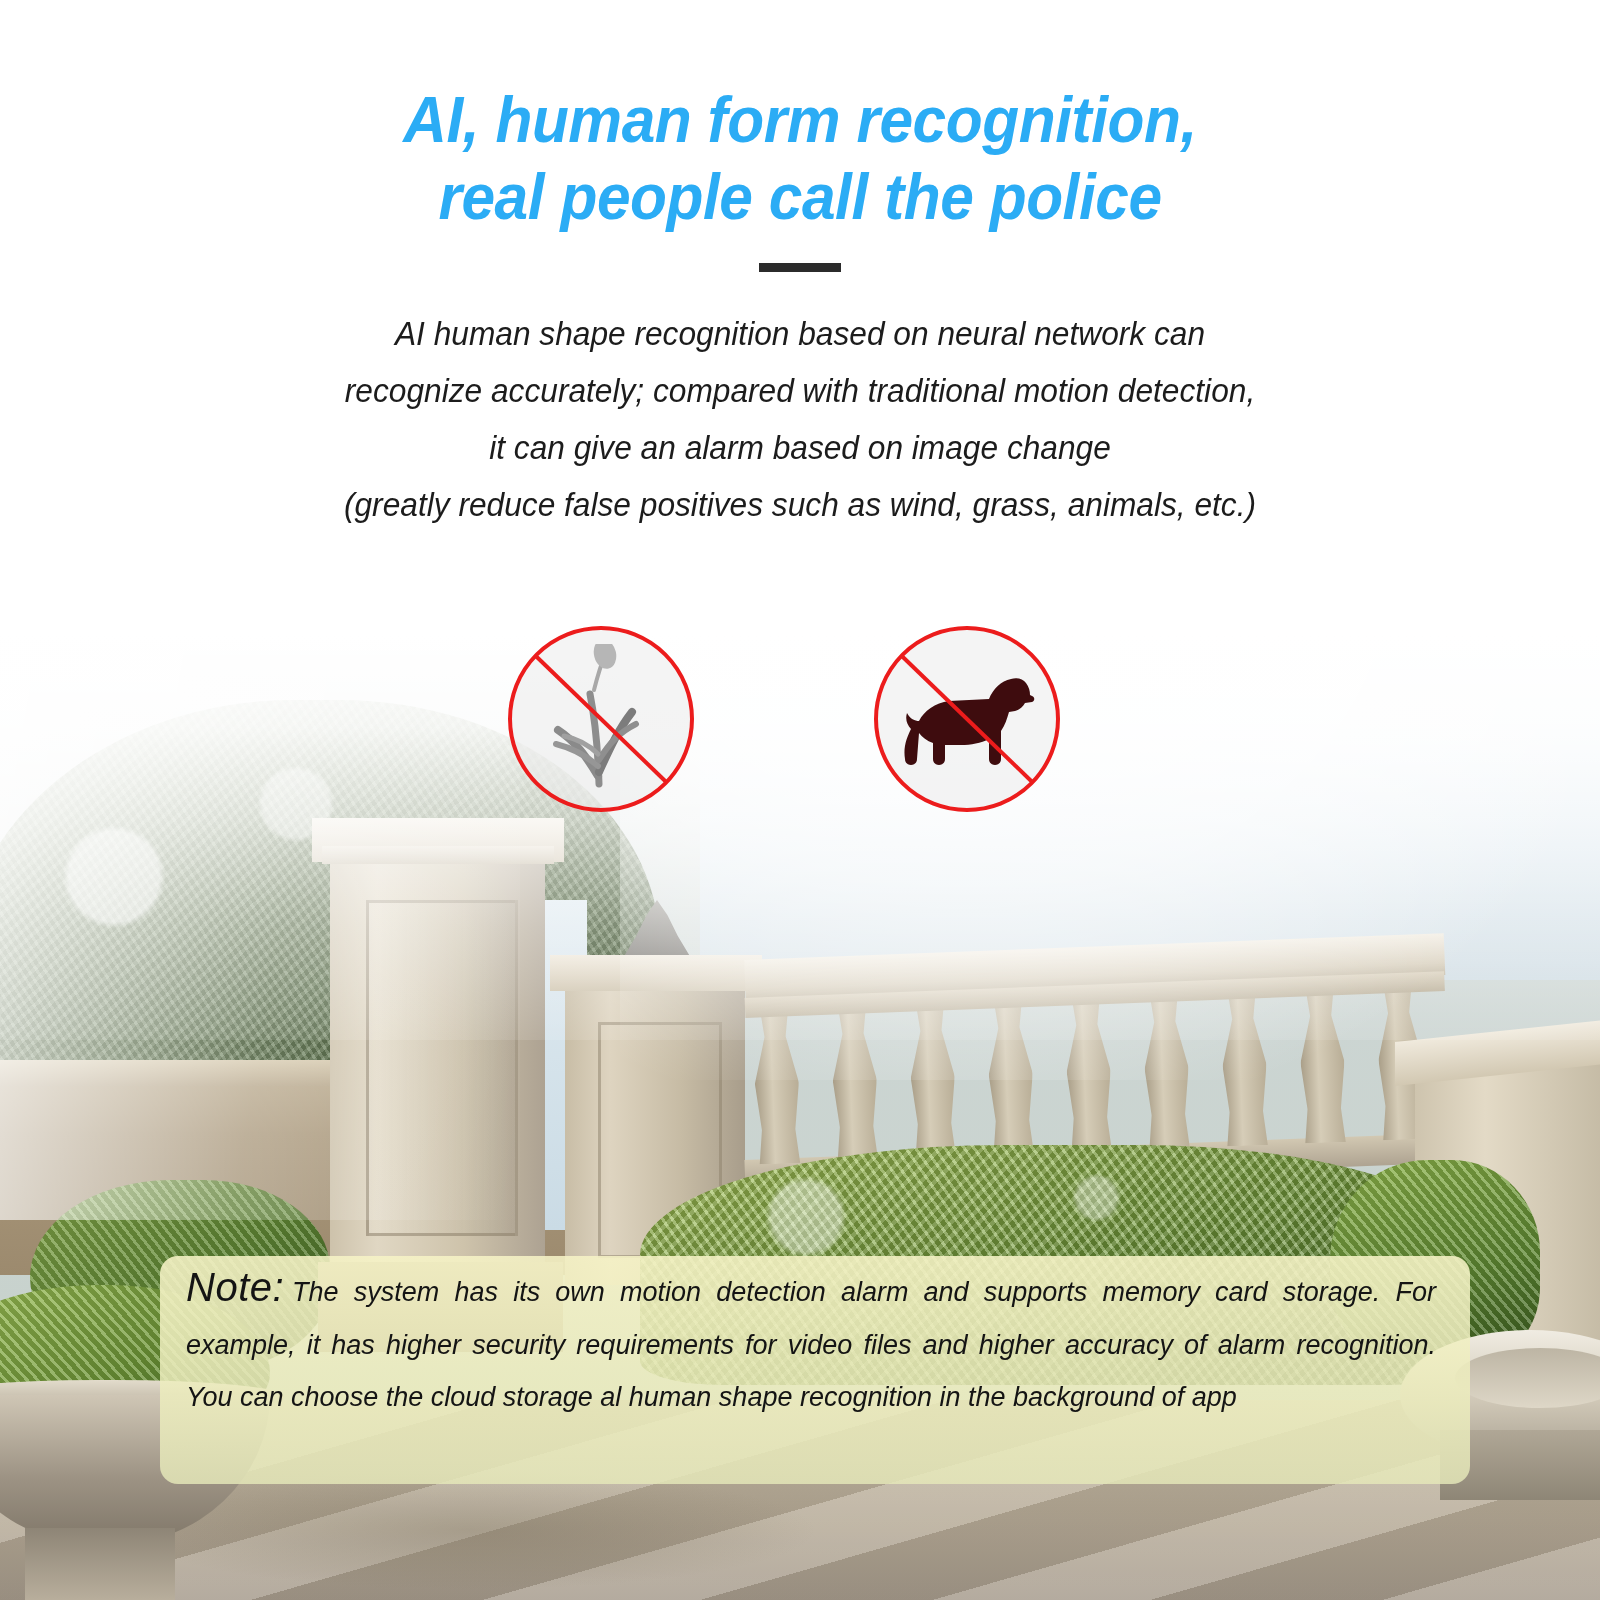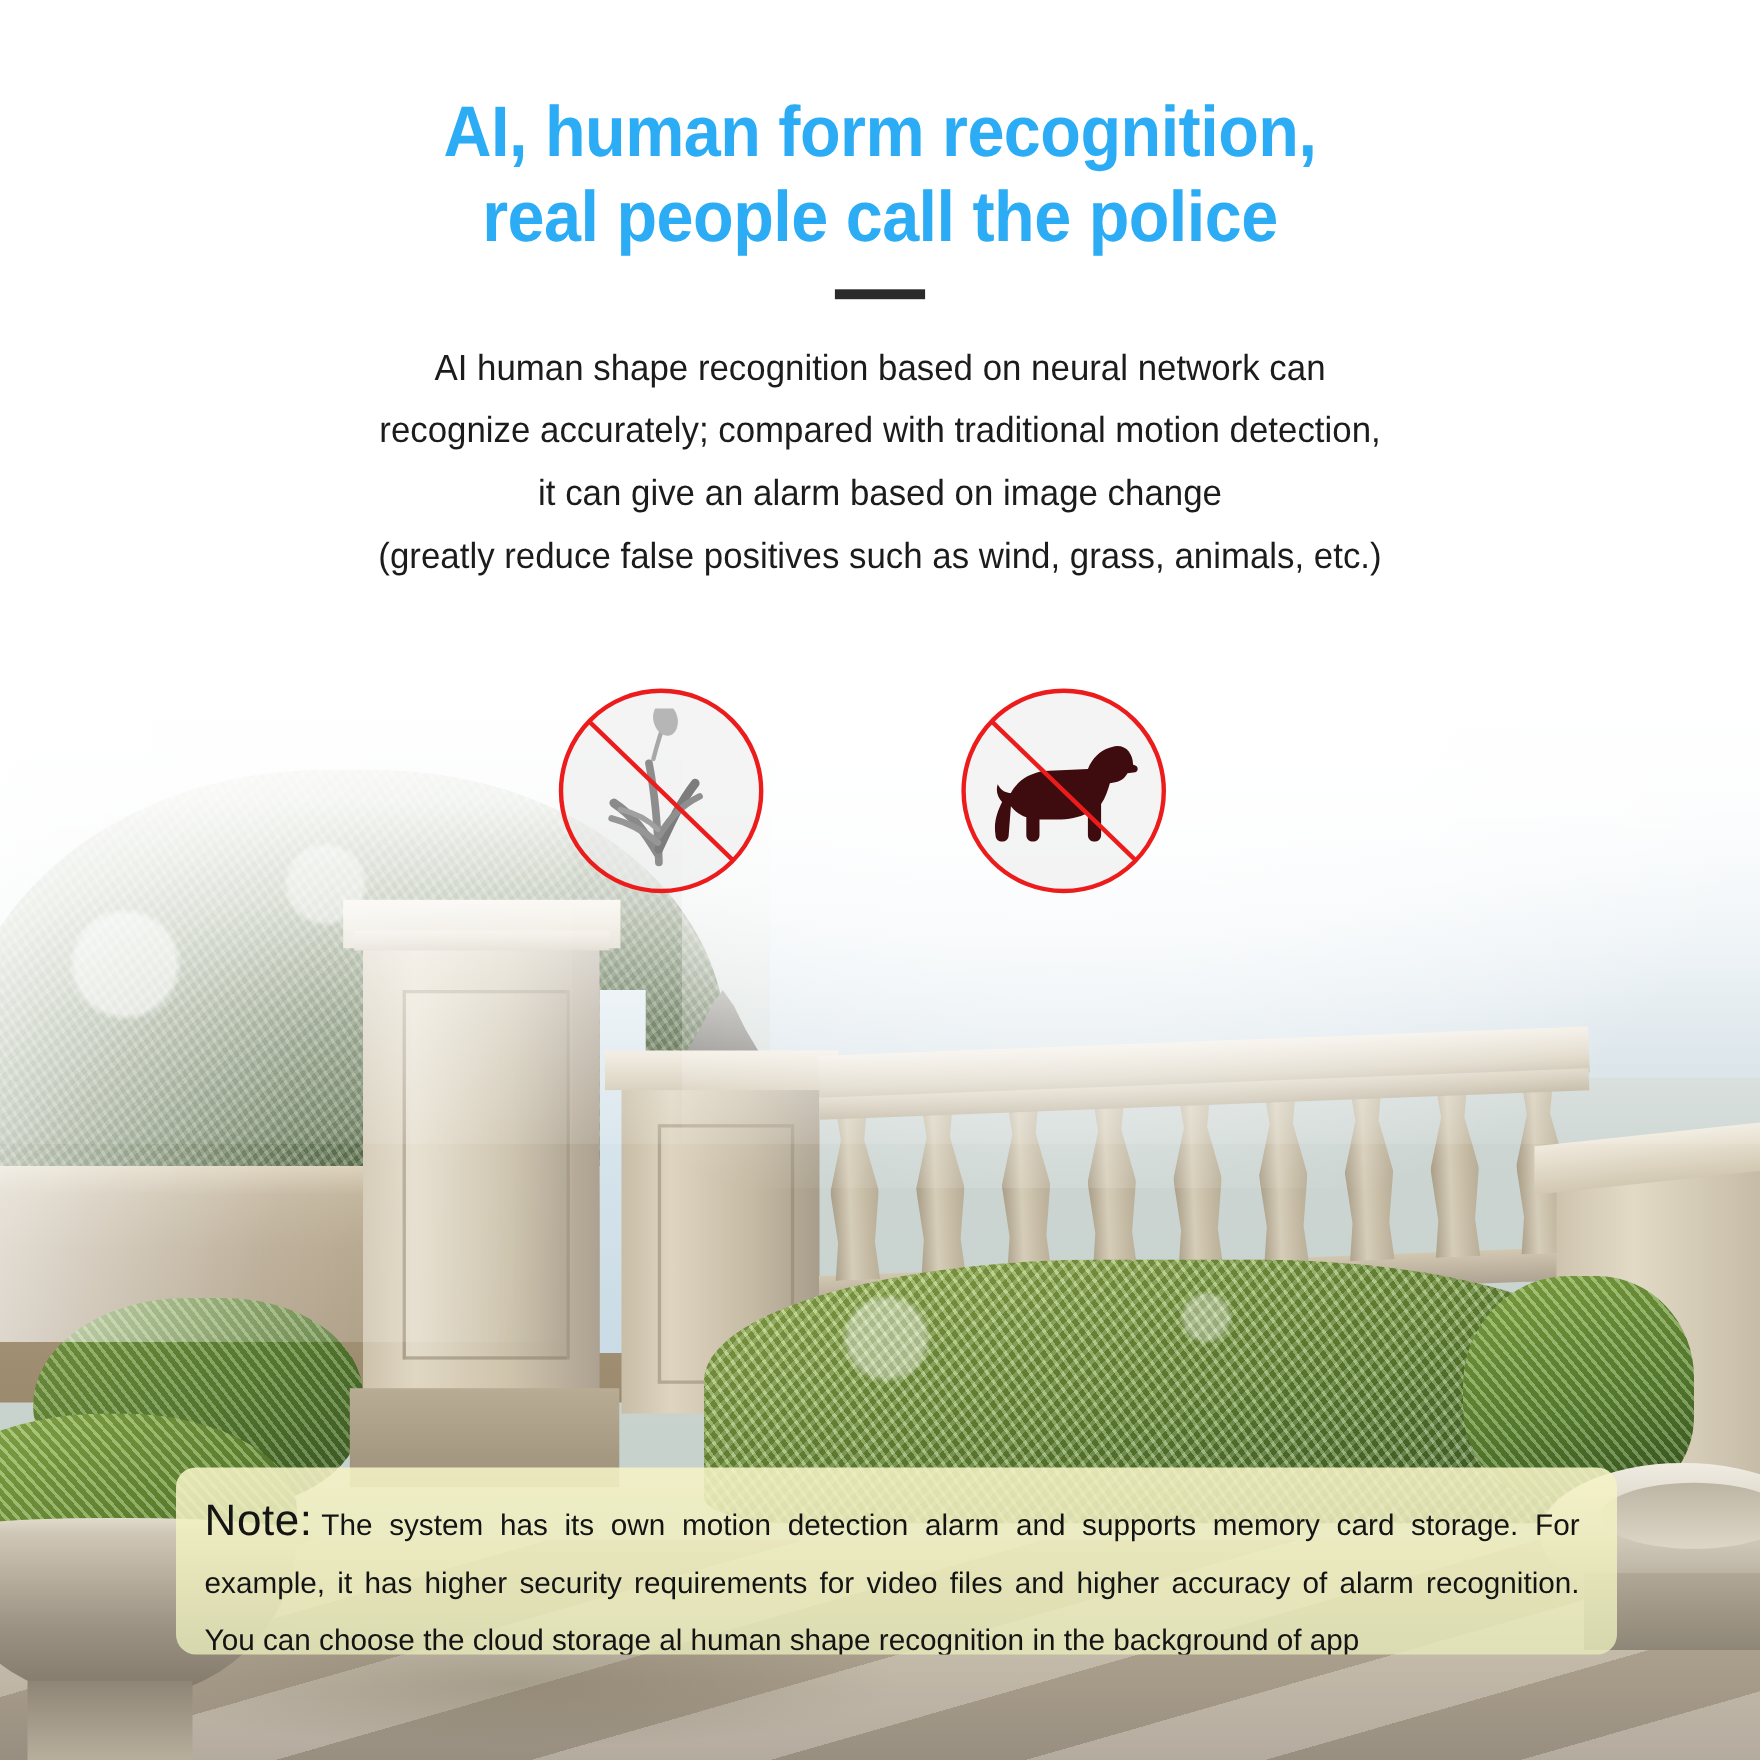--- a/index.html
+++ b/index.html
@@ -7,20 +7,21 @@
     padding: 0;
     background: #ffffff;
   }
   #page {
     position: relative;
     width: 1600px;
     height: 1600px;
     overflow: hidden;
     background: #ffffff;
     font-family: "Liberation Sans", sans-serif;
+    font-style: italic;
   }
 
   
   .photo-stage {
     position: absolute;
     left: 0; top: 0;
     width: 1600px; height: 1600px;
     overflow: hidden;
   }
   .photo-base {
@@ -386,26 +387,26 @@
     display: flex;
     align-items: center;
     justify-content: center;
   }
   .sign-grass { left: 508px; top: 0; }
   .sign-dog   { left: 874px; top: 0; }
 
   
   .note-box {
     position: absolute;
-    left: 160px; top: 1334px;
-    width: 1310px; height: 170px;
+    left: 160px; top: 1256px;
+    width: 1310px; height: 228px;
     border-radius: 18px;
     background: linear-gradient(180deg, rgba(246,243,198,.88) 0%, rgba(238,238,190,.84) 55%, rgba(230,233,186,.82) 100%);
     box-sizing: border-box;
-    padding: 26px 34px 0 26px;
+    padding: 10px 34px 0 26px;
     overflow: hidden;
   }
   .note-text {
     margin: 0;
     color: #141414;
     font-family: "Liberation Sans Narrow", "Liberation Sans", sans-serif;
     font-size: 27px;
     line-height: 1.95;
     text-align: justify;
     text-indent: 0;

